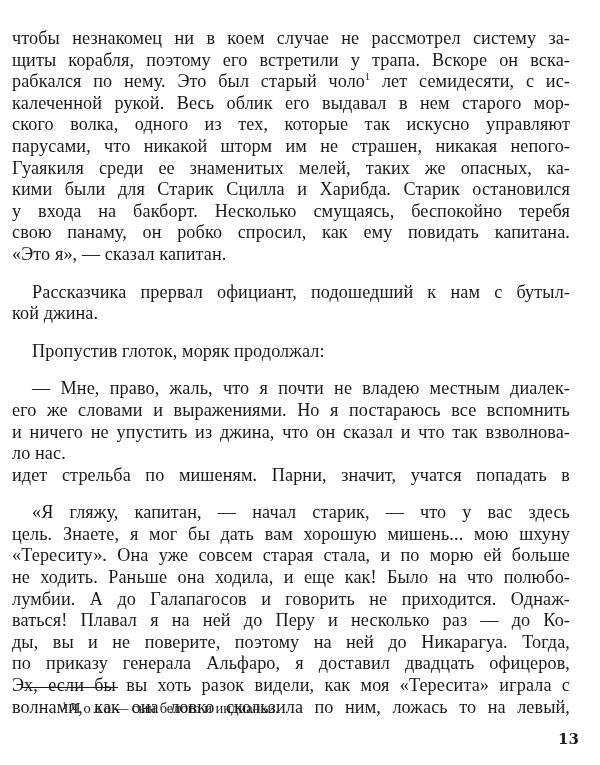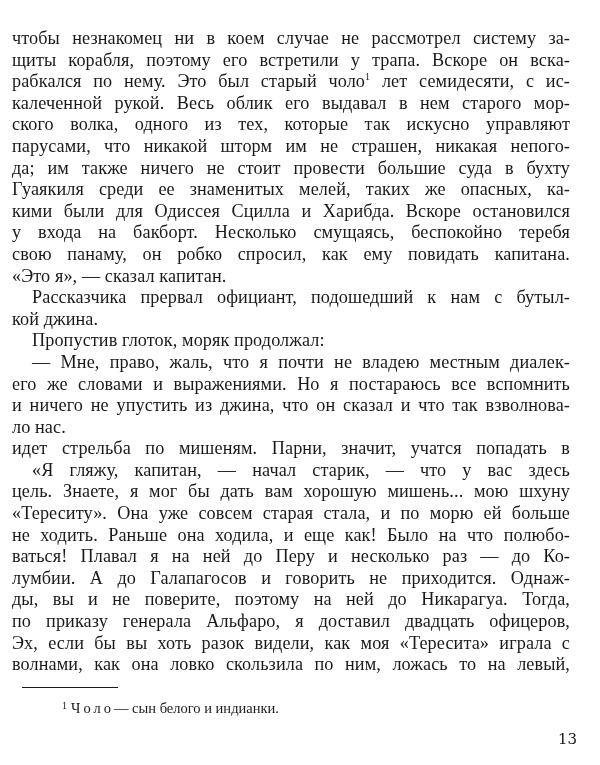--- a/index.html
+++ b/index.html
@@ -29,20 +29,21 @@
       white-space: nowrap;
       text-align: justify;
       text-align-last: justify;
       letter-spacing: 0.1px;
     }
     .line.last {
       text-align-last: left;
     }
     .line.indent {
       padding-left: 20px;
+      margin-top: 16px;
     }
     sup.fn {
       font-size: 10px;
       vertical-align: 7px;
       line-height: 0;
     }
     .rule {
       position: absolute;
       left: 22px;
       top: 687px;
@@ -64,54 +65,53 @@
       margin-right: 4px;
     }
     .footnote .term {
       letter-spacing: 3px;
     }
     .page-number {
       position: absolute;
       left: 558px;
       top: 730px;
       font-size: 15px;
-      font-weight: normal;
+      font-weight: bold;
       font-family: "DejaVu Serif", serif;
     }
   </style>
 </head>
 <body>
 
 <div class="page">
   <span class="line">чтобы незнакомец ни в коем случае не рассмотрел систему за-</span>
   <span class="line">щиты корабля, поэтому его встретили у трапа. Вскоре он вска-</span>
   <span class="line"><span>рабкался по нему. Это был старый чоло</span><sup class="fn">1</sup><span> лет семидесяти, с ис-</span></span>
   <span class="line">калеченной рукой. Весь облик его выдавал в нем старого мор-</span>
   <span class="line">ского волка, одного из тех, которые так искусно управляют</span>
   <span class="line">парусами, что никакой шторм им не страшен, никакая непого-</span>
-  <span class="line">да; им также ничего не стоит провести большие суда в бухту</span>
   <span class="line">Гуаякиля среди ее знаменитых мелей, таких же опасных, ка-</span>
-  <span class="line">кими были для Одиссея Сцилла и Харибда. Вскоре остановился</span>
+  <span class="line">кими были для Старик Сцилла и Харибда. Старик остановился</span>
   <span class="line">у входа на бакборт. Несколько смущаясь, беспокойно теребя</span>
   <span class="line">свою панаму, он робко спросил, как ему повидать капитана.</span>
   <span class="line last">«Это я», — сказал капитан.</span>
   <span class="line indent">Рассказчика прервал официант, подошедший к нам с бутыл-</span>
   <span class="line last">кой джина.</span>
   <span class="line indent last">Пропустив глоток, моряк продолжал:</span>
   <span class="line indent">— Мне, право, жаль, что я почти не владею местным диалек-</span>
   <span class="line">его же словами и выражениями. Но я постараюсь все вспомнить</span>
   <span class="line">и ничего не упустить из джина, что он сказал и что так взволнова-</span>
   <span class="line last">ло нас.</span>
   <span class="line">идет стрельба по мишеням. Парни, значит, учатся попадать в</span>
   <span class="line indent">«Я гляжу, капитан, — начал старик, — что у вас здесь</span>
   <span class="line">цель. Знаете, я мог бы дать вам хорошую мишень... мою шхуну</span>
   <span class="line">«Тереситу». Она уже совсем старая стала, и по морю ей больше</span>
   <span class="line">не ходить. Раньше она ходила, и еще как! Было на что полюбо-</span>
+  <span class="line">лумбии. А до Галапагосов и говорить не приходится. Однаж-</span>
   <span class="line">ваться! Плавал я на ней до Перу и несколько раз — до Ко-</span>
-  <span class="line">лумбии. А до Галапагосов и говорить не приходится. Однаж-</span>
   <span class="line">ды, вы и не поверите, поэтому на ней до Никарагуа. Тогда,</span>
   <span class="line">по приказу генерала Альфаро, я доставил двадцать офицеров,</span>
   <span class="line">Эх, если бы вы хоть разок видели, как моя «Тересита» играла с</span>
   <span class="line">волнами, как она ловко скользила по ним, ложась то на левый,</span>
 </div>
 
 <div class="rule"></div>
 
 <div class="footnote">
   <span class="fn-mark">1</span><span class="term">Чоло</span><span>— сын белого и индианки.</span>

